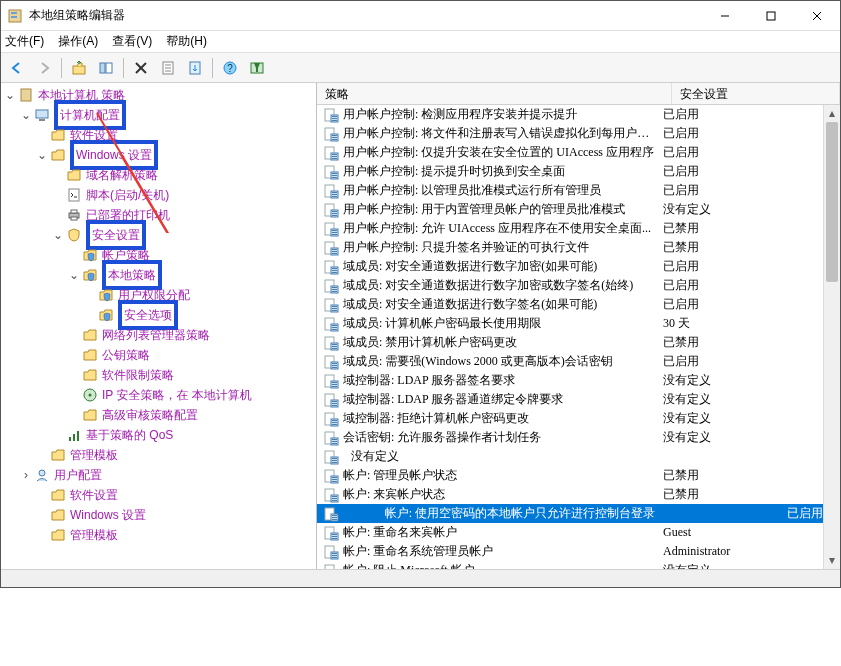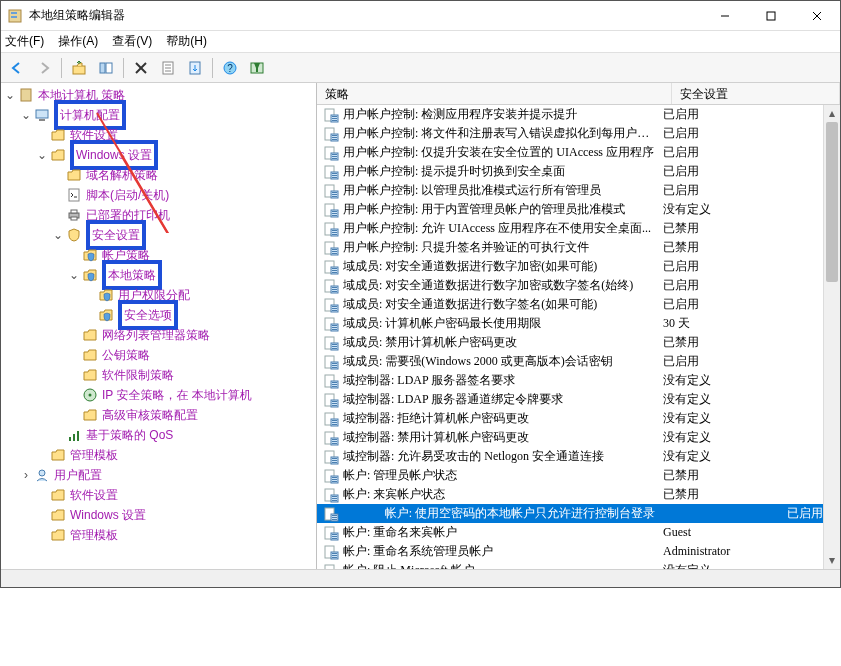--- a/index.html
+++ b/index.html
@@ -580,32 +580,31 @@
               <span class="rval">没有定义</span>
             </div>
             <div class="row">
               <span class="ricon"><svg width="16" height="16">
                   <rect x="2" y="2" width="9" height="12" fill="#fff" stroke="#9aa"></rect>
                   <rect x="8" y="8" width="7" height="7" fill="#cde4f7" stroke="#4a7eb0"></rect>
                   <rect x="9" y="9" width="5" height="1" fill="#4a7eb0"></rect>
                   <rect x="9" y="11" width="5" height="1" fill="#4a7eb0"></rect>
                   <rect x="9" y="13" width="5" height="1" fill="#4a7eb0"></rect>
                 </svg></span>
-              <span class="rname">域控制器: 禁用计算机帐户密码更改</span>
+              <span class="rname">会话密钥: 允许服务器操作者计划任务</span>
               <span class="rval">没有定义</span>
             </div>
             <div class="row">
               <span class="ricon"><svg width="16" height="16">
                   <rect x="2" y="2" width="9" height="12" fill="#fff" stroke="#9aa"></rect>
                   <rect x="8" y="8" width="7" height="7" fill="#cde4f7" stroke="#4a7eb0"></rect>
                   <rect x="9" y="9" width="5" height="1" fill="#4a7eb0"></rect>
                   <rect x="9" y="11" width="5" height="1" fill="#4a7eb0"></rect>
                   <rect x="9" y="13" width="5" height="1" fill="#4a7eb0"></rect>
                 </svg></span>
-              <span class="rname">域控制器: 允许易受攻击的 Netlogon 安全通道连接</span>
               <span class="rval">没有定义</span>
             </div>
             <div class="row">
               <span class="ricon"><svg width="16" height="16">
                   <rect x="2" y="2" width="9" height="12" fill="#fff" stroke="#9aa"></rect>
                   <rect x="8" y="8" width="7" height="7" fill="#cde4f7" stroke="#4a7eb0"></rect>
                   <rect x="9" y="9" width="5" height="1" fill="#4a7eb0"></rect>
                   <rect x="9" y="11" width="5" height="1" fill="#4a7eb0"></rect>
                   <rect x="9" y="13" width="5" height="1" fill="#4a7eb0"></rect>
                 </svg></span>

